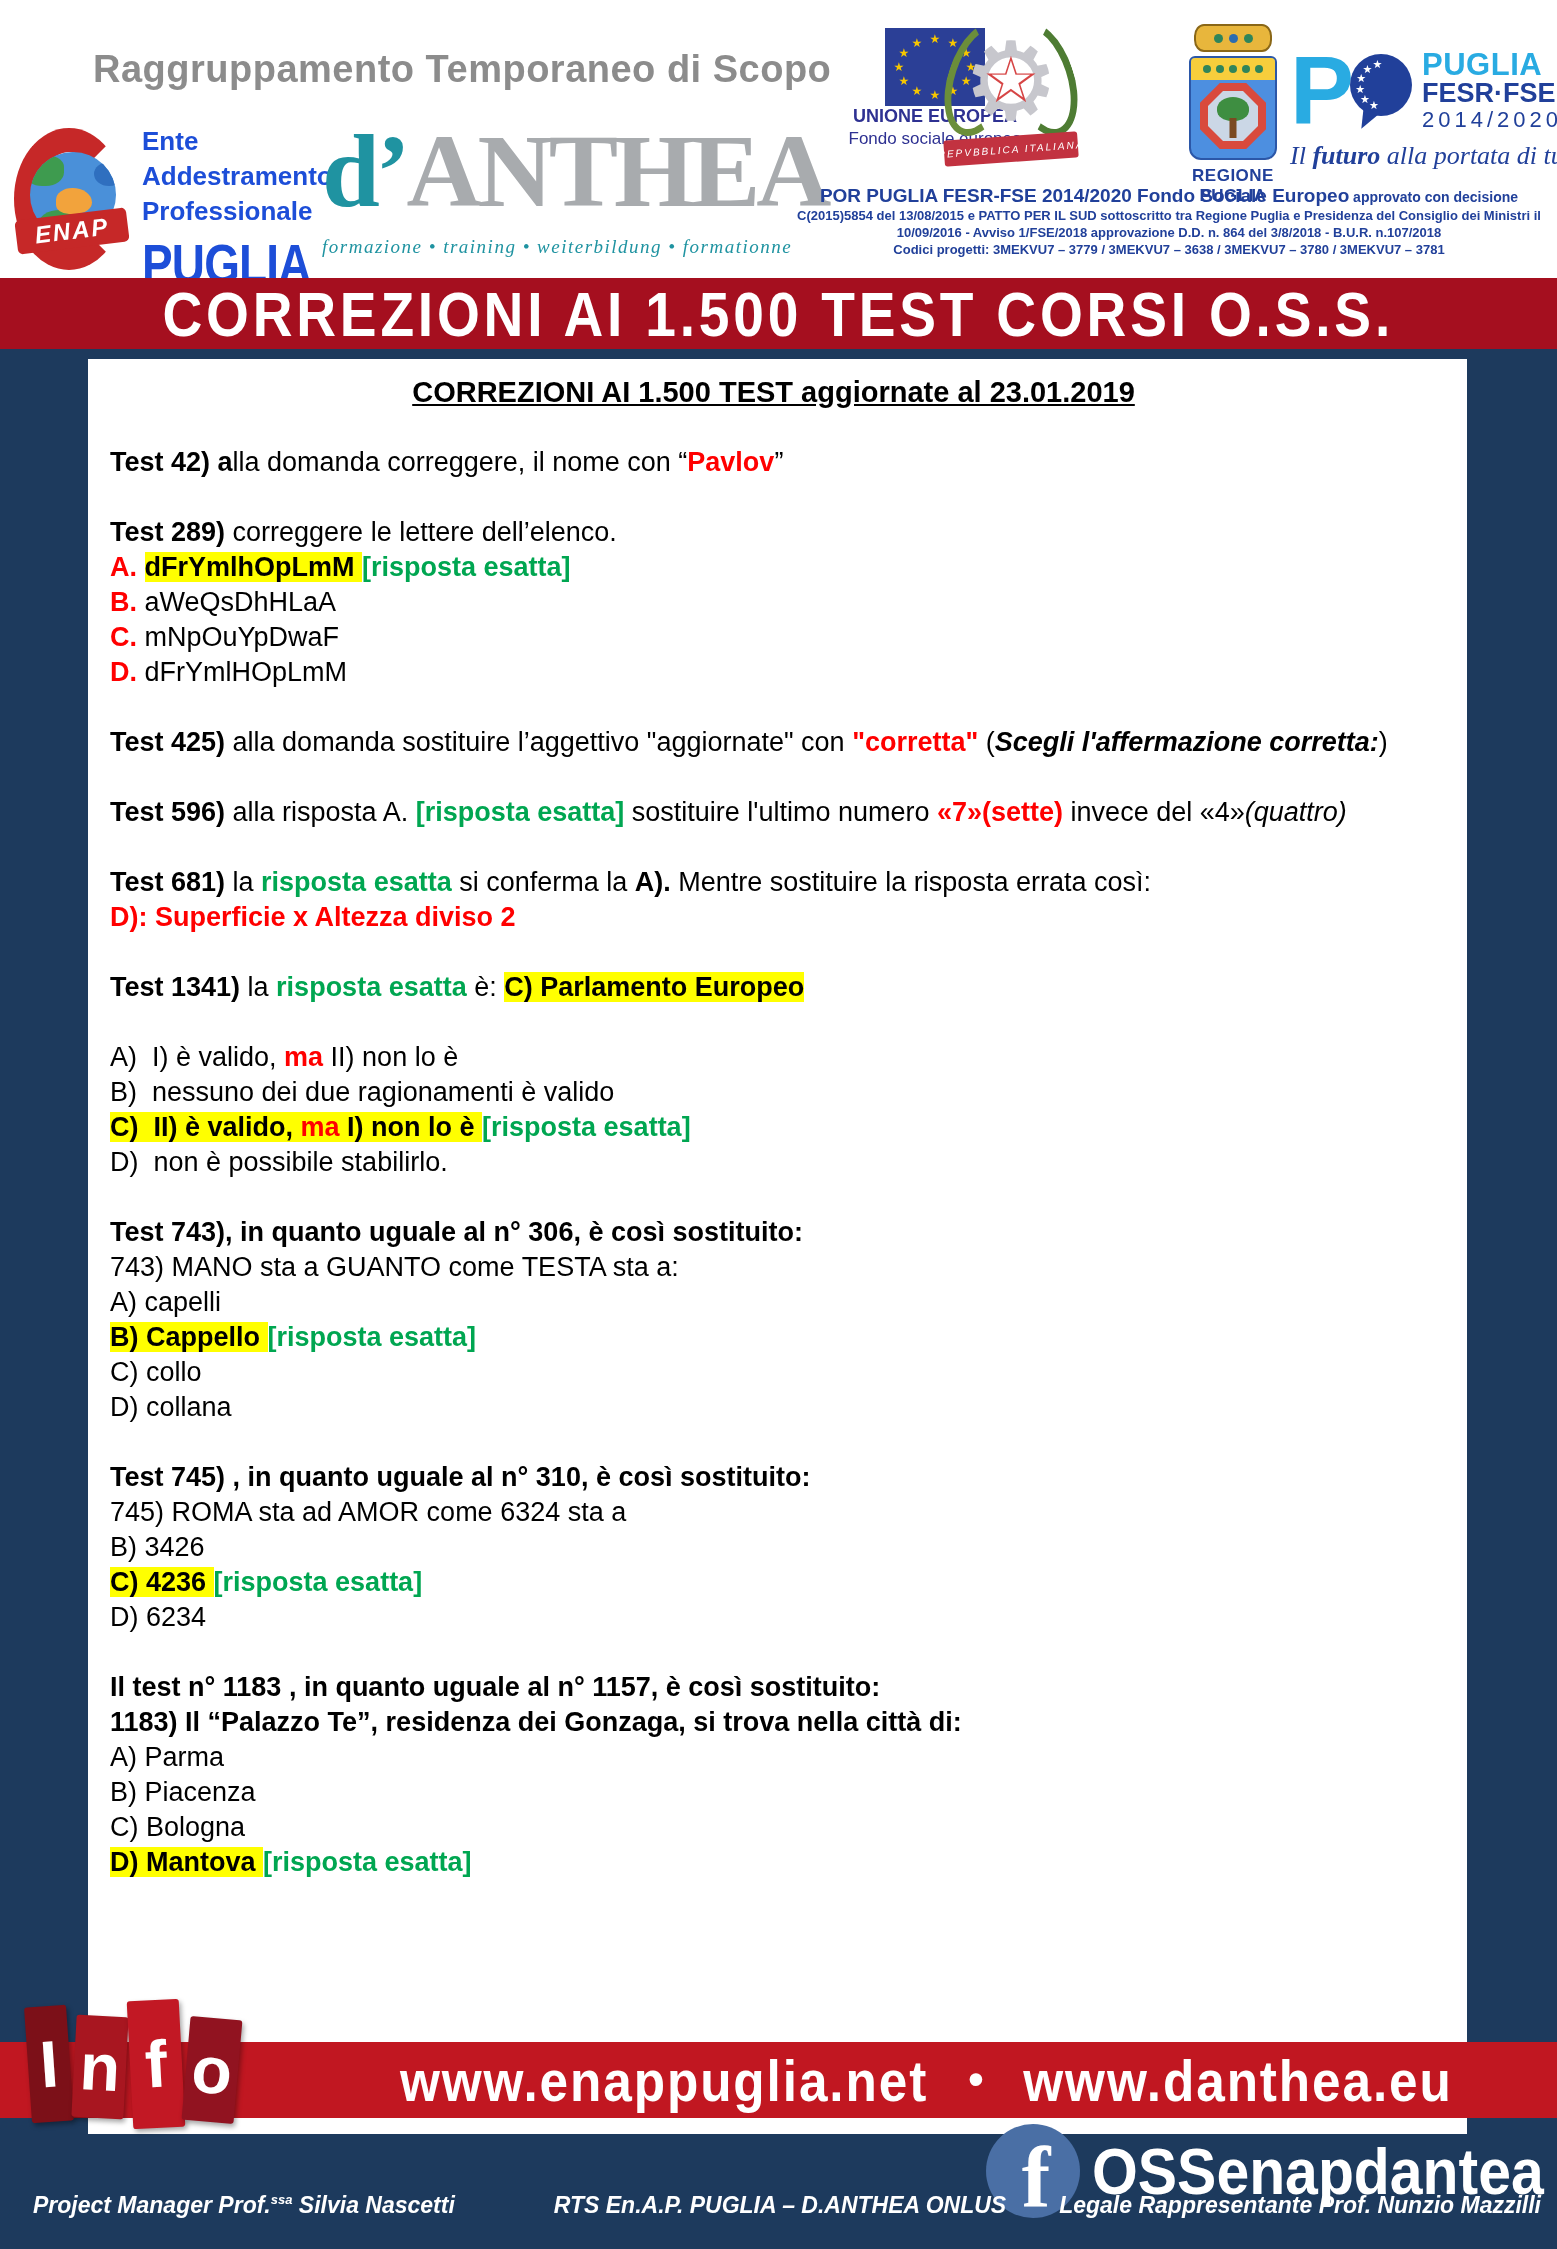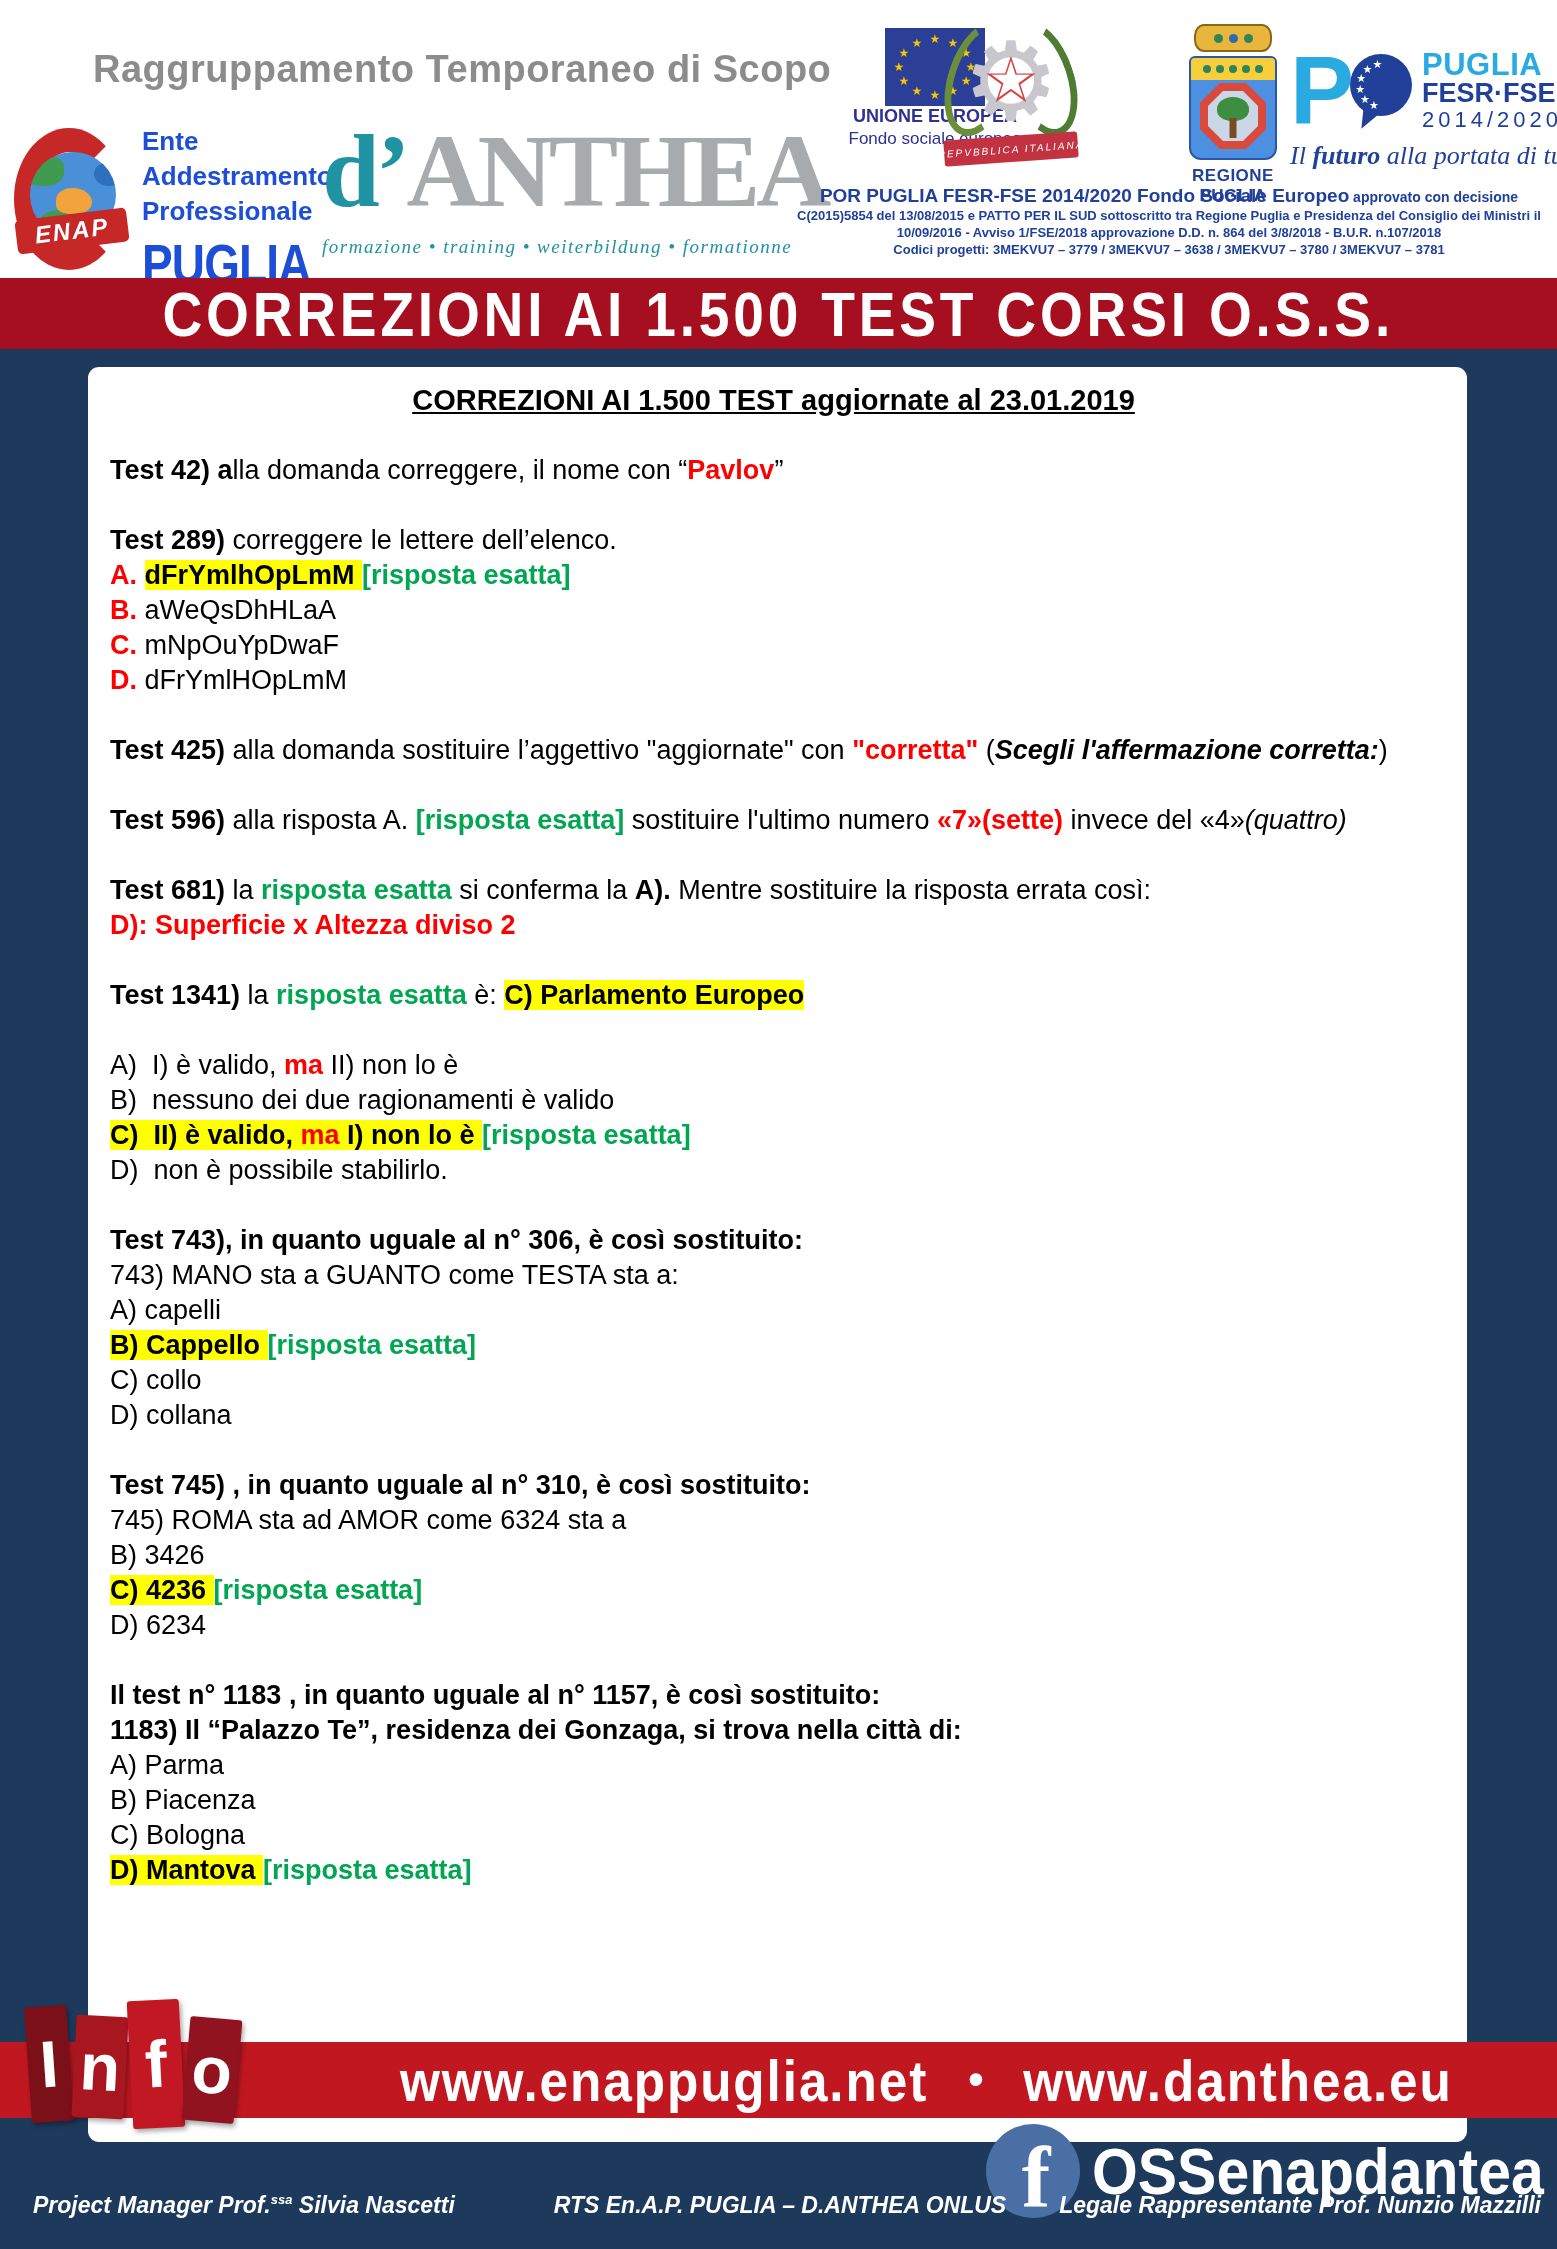--- a/index.html
+++ b/index.html
@@ -91,22 +91,22 @@
   .por{position:absolute;left:786px;top:186px;width:766px;text-align:center;color:#21409A;font-weight:bold;}
   .por-l1{font-size:19px;line-height:20px;}
   .por-l1 .small{font-size:14px;}
   .por-l2,.por-l3,.por-l4{font-size:13px;line-height:17px;}
   
   .title-band{position:absolute;left:0;top:278px;width:1557px;height:71px;background:#A50F1F;
               display:flex;align-items:center;justify-content:center;}
   .title-band span{display:inline-block;color:#fff;font-size:58px;font-weight:800;letter-spacing:4px;
                    transform:scale(.95,1.08);white-space:nowrap;}
   
-  .panel{position:absolute;left:88px;top:367px;width:1379px;height:1775px;background:#fff;
-         box-sizing:border-box;padding:16px 30px 0 22px;color:#000;border-radius:11px;}
+  .panel{position:absolute;left:88px;top:359px;width:1379px;height:1775px;background:#fff;
+         box-sizing:border-box;padding:16px 30px 0 22px;color:#000;}
   .heading{text-align:center;font-size:29px;font-weight:bold;text-decoration:underline;line-height:35px;}
   .block{margin-top:35px;}
   .line{font-size:27px;line-height:35px;white-space:pre-wrap;}
   .sg-r{}
   .sg-b{font-weight:bold;}
   .sg-rb{color:#FF0000;font-weight:bold;}
   .sg-g{color:#00A651;font-weight:bold;}
   .sg-hl{background:#FFFF00;font-weight:bold;}
   .sg-hlrb{background:#FFFF00;color:#FF0000;font-weight:bold;}
   .sg-i{font-style:italic;}

